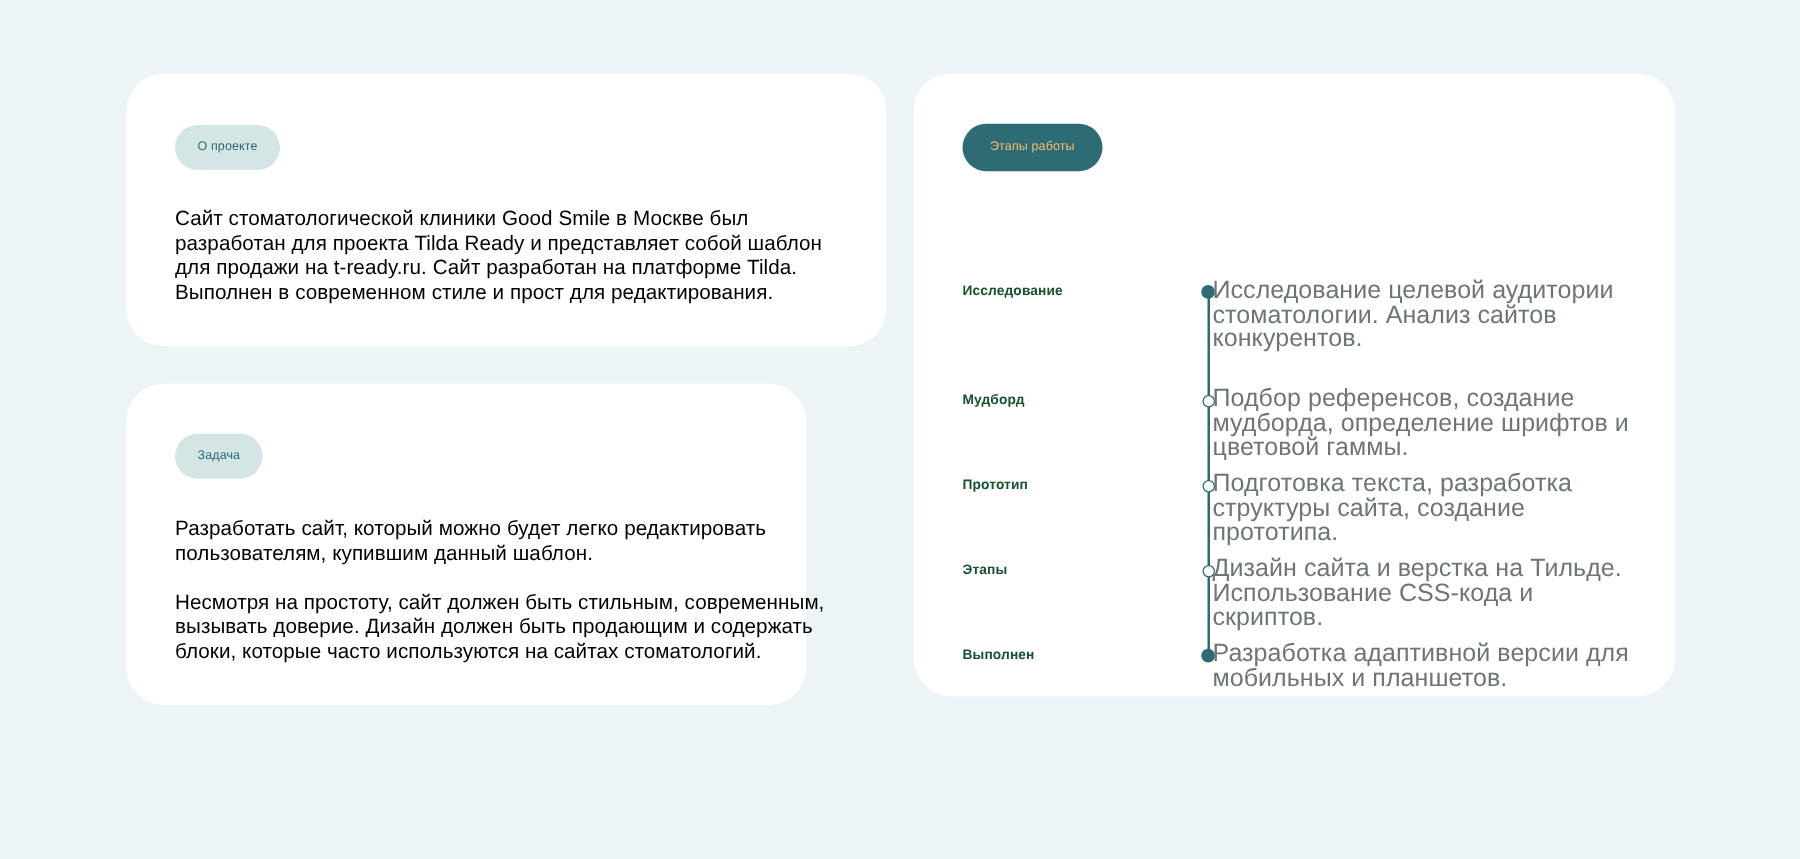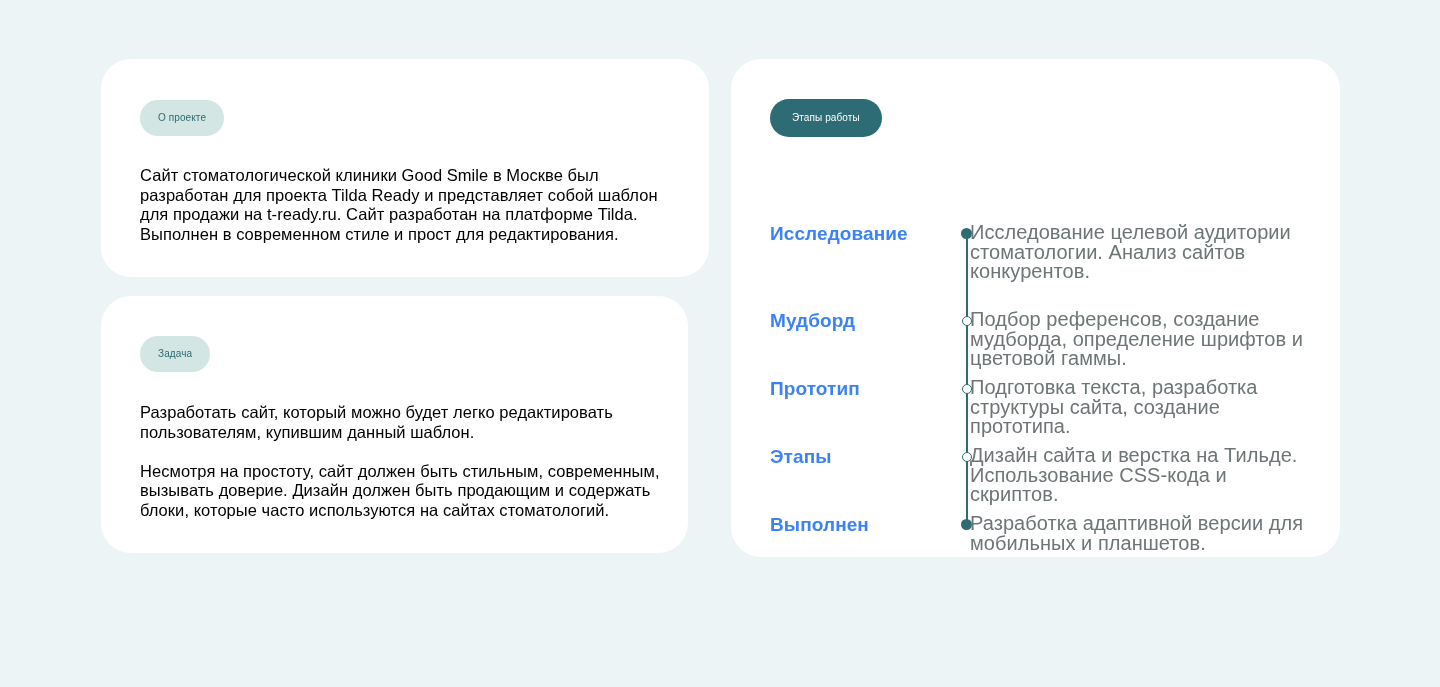--- a/index.html
+++ b/index.html
@@ -32,22 +32,22 @@
 
   .card-about {
     left: 101px;
     top: 59px;
     width: 608px;
     height: 218px;
   }
 
   .card-task {
     left: 101px;
-    top: 296px;
-    width: 587px;
+    top: 307px;
+    width: 544px;
     height: 257px;
   }
 
   .card-stages {
     left: 731px;
     top: 59px;
     width: 609px;
     height: 498px;
   }
 
@@ -67,21 +67,21 @@
 
   .badge-light {
     background: #d3e6e3;
     color: #2d6b75;
     padding: 0 18px;
     height: 36px;
   }
 
   .badge-dark {
     background: #2d6b75;
-    color: #ffffff;
+    color: #fdba74;
     padding: 0 22px;
     height: 38px;
   }
 
   .badge-about { left: 39px; top: 41px; }
   .badge-task  { left: 39px; top: 40px; }
   .badge-stages{ left: 39px; top: 40px; }
 
   
   .body-text {
@@ -122,22 +122,22 @@
 
   .timeline-row {
     position: relative;
     display: block;
   }
 
   .tl-title {
     position: absolute;
     left: 0;
     width: 150px;
-    color: #3b82f6;
-    font-size: 19px;
+    color: #14532d;
+    font-size: 11px;
     font-weight: bold;
     line-height: 19px;
     letter-spacing: 0.1px;
   }
 
   .tl-desc {
     position: absolute;
     left: 200px;
     width: 340px;
     color: #6e7577;

